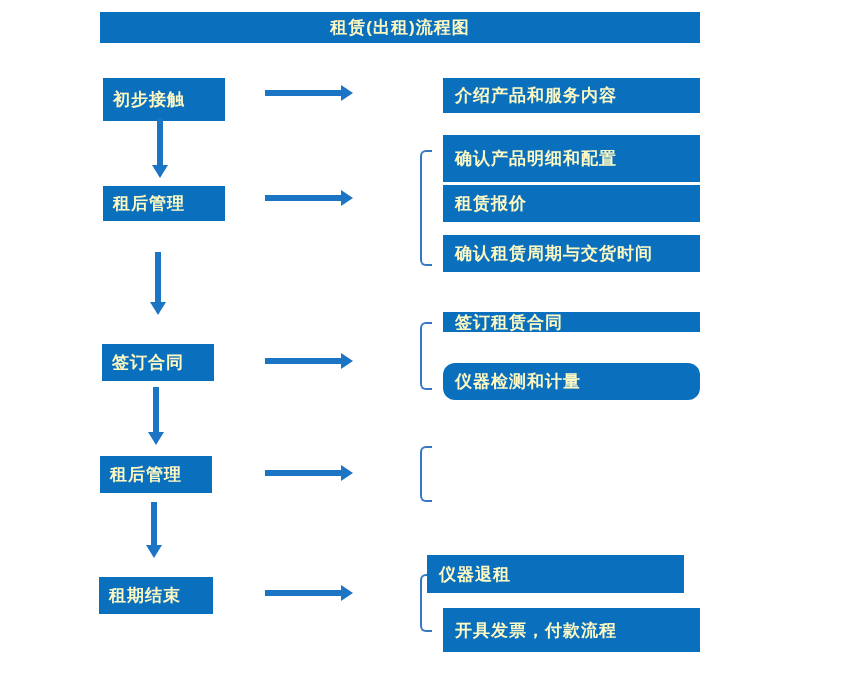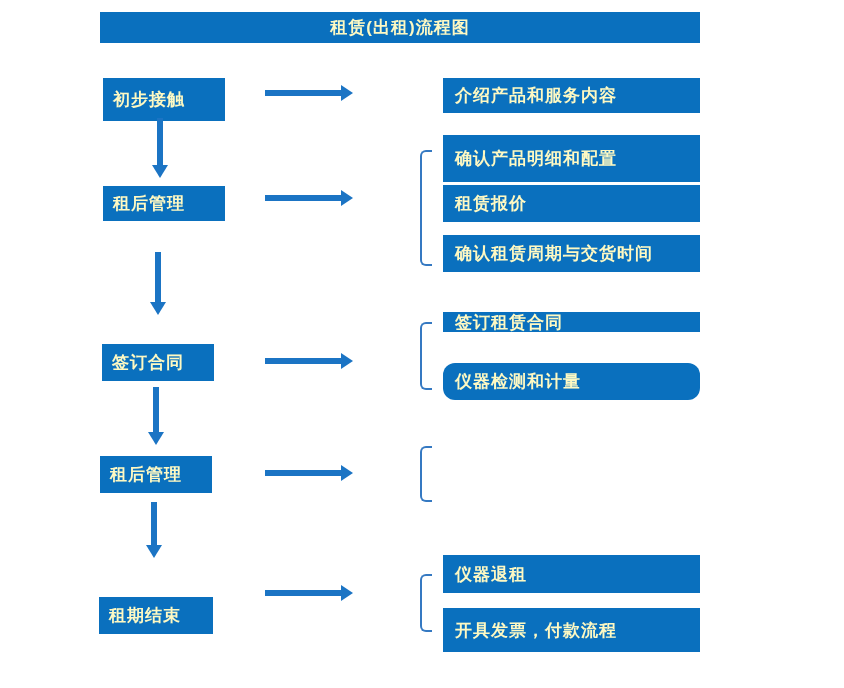--- a/index.html
+++ b/index.html
@@ -28,33 +28,33 @@
     font-size: 17px;
   }
   .step { padding-left: 10px; }
   .detail { padding-left: 12px; }
 
   
   .step-1 { left: 103px; top: 78px;  width: 112px; height: 43px; }
   .step-2 { left: 103px; top: 186px; width: 112px; height: 35px; }
   .step-3 { left: 102px; top: 344px; width: 102px; height: 37px; }
   .step-4 { left: 100px; top: 456px; width: 102px; height: 37px; }
-  .step-5 { left: 99px;  top: 577px; width: 104px; height: 37px; margin-top: 20px; }
+  .step-5 { left: 99px;  top: 577px; width: 104px; height: 37px; }
 
   
   .detail   { width: 245px; }
   .d-1-0 { left: 443px; top: 78px;  height: 35px; }
   .d-2-0 { left: 443px; top: 135px; height: 47px; }
   .d-2-1 { left: 443px; top: 185px; height: 37px; }
   .d-2-2 { left: 443px; top: 235px; height: 37px; }
   .d-3-0 { left: 443px; top: 312px; height: 20px; }
   .d-3-1 { left: 443px; top: 363px; height: 37px; border-radius: 12px; }
   .d-4-0 { left: 443px; top: 423px; height: 37px; }
   .d-4-1 { left: 443px; top: 491px; height: 39px; }
-  .d-5-0 { left: 443px; top: 555px; height: 38px; }
+  .d-5-0 { left: 427px; top: 555px; height: 38px; }
   .d-5-1 { left: 443px; top: 608px; height: 44px; }
 
   
   .v-arrow {
     position: absolute;
     width: 16px;
     display: flex;
     flex-direction: column;
     align-items: center;
   }

